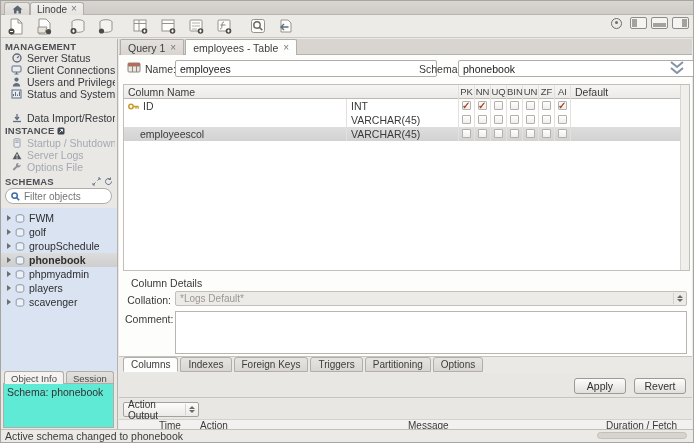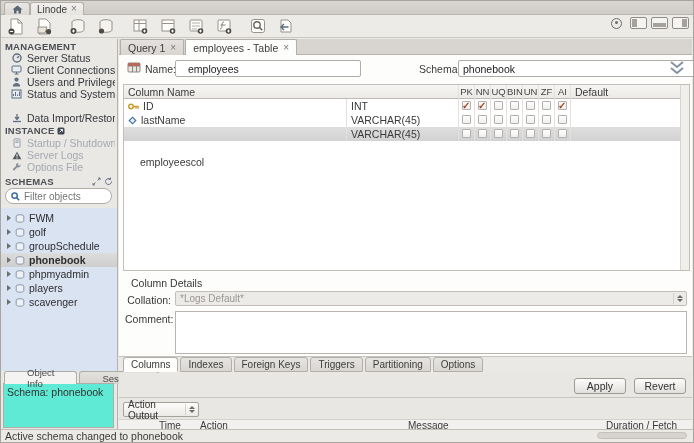--- a/index.html
+++ b/index.html
@@ -41,39 +41,39 @@
   .side-item .ic{ width:11px; display:flex; justify-content:center; flex:none; }
   .filter-box{ position:absolute; left:4px; right:5px; top:149px; height:16px; background:#fff;
     border:1px solid #b0ada9; border-radius:8px; display:flex; align-items:center; padding:0 5px; gap:4px; }
   .filter-box input{ border:none; outline:none; width:100%; font-size:10px; color:#666; background:transparent;
     font-family:"Liberation Sans",sans-serif; }
   .tree{ position:absolute; left:0; right:0; top:169px; bottom:58px; background:#d9e3f2; }
   .tree-item{ position:absolute; left:0; right:0; height:14px; display:flex; align-items:center; padding-left:6px; gap:4px; color:#2e2e2e; font-size:10.5px;}
   .tree-item .arr{ width:0; height:0; border-left:4px solid #6e6e6e; border-top:3.5px solid transparent; border-bottom:3.5px solid transparent; flex:none;}
   .tree-item.sel{ background:linear-gradient(#dcdcdc,#cecece); font-weight:bold; }
   .info-tabs{ position:absolute; left:0; right:0; bottom:45px; height:13px; display:flex; padding-left:3px; gap:2px; }
-  .itab{ height:13px; padding:0 22px; font-size:9.5px; color:#4a4a4a; border:1px solid #b0ada9; border-bottom:none;
-    border-radius:3px 3px 0 0; background:linear-gradient(#e3e1de,#d6d3cf); display:flex; align-items:center; }
+  .itab{ height:13px; padding:0 6px; font-size:9.5px; color:#4a4a4a; border:1px solid #b0ada9; border-bottom:none;
+    border-radius:3px 3px 0 0; background:linear-gradient(#e3e1de,#d6d3cf); display:flex; align-items:flex-end; }
   .itab.active{ background:#f4f3f1; position:relative; z-index:2; }
   .info-panel{ position:absolute; left:2px; right:3px; bottom:1px; height:45px; background:#5eead4;
     border:1px solid #b0ada9; padding:2px 3px; font-size:10.5px; color:#333; }
   
   .main{ position:absolute; left:118px; top:38px; right:1px; bottom:13px; }
   .etabbar{ position:absolute; top:0; left:0; right:0; height:16px; background:#d8d5d1; border-bottom:1px solid #b5b2ae; display:flex; padding-left:1px; }
   .etab{ height:16px; padding:0 7px; display:flex; align-items:center; gap:5px; font-size:10.5px; color:#3d3d3d;
     border:1px solid #b2afaa; border-bottom:none; border-radius:2px 2px 0 0; background:linear-gradient(#e4e1de,#d8d5d1); margin-right:1px; }
   .etab.active{ background:#fdfdfc; position:relative; z-index:2; }
   .ebody{ position:absolute; top:16px; left:0; right:0; height:302px; background:#fdfdfc; border-bottom:1px solid #c6c3bf; }
   
   .name-row{ position:absolute; top:0; left:0; right:0; height:29px; }
   .lbl{ color:#3a3a3a; font-size:10.5px; }
   .tbl-icon{ position:absolute; left:8px; top:7px; }
   .name-lbl{ position:absolute; left:26px; top:8px; }
-  .name-input{ position:absolute; left:56px; top:5px; width:186px; height:17px; border:1px solid #b0ada9; border-radius:2px;
-    font-family:"Liberation Sans",sans-serif; font-size:10.5px; padding:0 12px; color:#222; background:#fff; }
+  .name-input{ position:absolute; left:56px; top:5px; width:262px; height:17px; border:1px solid #b0ada9; border-radius:2px;
+    font-family:"Liberation Sans",sans-serif; font-size:10.5px; padding:0 4px; color:#222; background:#fff; }
   .schema-lbl{ position:absolute; left:300px; top:8px; }
   .schema-combo{ position:absolute; left:339px; top:5px; width:318px; height:17px; border:1px solid #b0ada9; border-radius:2px;
     background:#fff; display:flex; align-items:center; padding:0 4px; font-size:10.5px; color:#222; }
   .stepper{ margin-left:auto; width:9px; height:11px; display:flex; flex-direction:column; align-items:center; justify-content:center; gap:1px; border-left:1px solid #d5d2ce; padding-left:3px;}
   .stepper b{ width:0; height:0; border-left:3px solid transparent; border-right:3px solid transparent; }
   .stepper b.up{ border-bottom:3.5px solid #6a6a6a; }
   .stepper b.dn{ border-top:3.5px solid #6a6a6a; }
   .dbl-chevron{ position:absolute; left:550px; top:6px; }
   
   .grid{ position:absolute; left:4px; top:29px; width:567px; height:187px; border:1px solid #c2bfbb; background:#fff; }
@@ -81,21 +81,21 @@
   .ghead{ position:absolute; left:0; right:9px; top:0; height:14px; background:linear-gradient(#f6f5f3,#eceae7); border-bottom:1px solid #bdbab6; }
   .gcell{ position:absolute; top:0; height:14px; line-height:14px; font-size:10.5px; color:#3a3a3a; white-space:nowrap; overflow:hidden; }
   .c-name{ left:4px; width:214px; }
   .c-type{ left:222px; width:108px; border-left:1px solid #e3e1de; padding-left:4px; }
   .c-flag{ width:16px; text-align:center; border-left:1px solid #e3e1de; font-size:9.5px; color:#444; }
   .c-def{ left:446px; width:100px; border-left:1px solid #e3e1de; padding-left:4px; }
   .grow{ position:absolute; left:0; right:9px; height:14px; }
   .grow.r0{ top:14px; } .grow.r1{ top:28px; }
   .grow.r2{ top:42px; background:linear-gradient(#dedede,#d2d2d2); }
   .grow .c-name{ display:flex; align-items:center; gap:4px; }
-  .grow.r2 .c-name{ padding-left:12px;margin-top:28px; }
+  .grow.r2 .c-name{ padding-left:12px; }
   .cb{ display:inline-block; width:9px; height:9px; margin-top:2px; border:1px solid #b3b0ac; background:linear-gradient(#fff,#efeeec); border-radius:1px; position:relative; }
   .cb.checked::after{ content:"✓"; position:absolute; left:-1px; top:-3.5px; font-size:10px; font-weight:bold; color:#a8431f; }
   
   .cd-title{ position:absolute; left:12px; top:222px; font-size:10.5px; color:#3a3a3a; }
   .cd-lbl{ position:absolute; width:46px; text-align:right; font-size:10.5px; color:#3a3a3a; }
   .collation-lbl{ left:6px; top:239px; }
   .collation-combo{ position:absolute; left:56px; top:236px; right:5px; height:15px; background:#edebe8; border:1px solid #c2bfbb;
     border-radius:2px; display:flex; align-items:center; padding:0 4px; font-size:10px; color:#9b9894; }
   .comment-lbl{ left:6px; top:258px; }
   .comment-area{ position:absolute; left:56px; top:256px; right:5px; height:43px; border:1px solid #b8b5b1; background:#fff;
@@ -476,28 +476,20 @@
           <span class="gcell c-flag" style="left:350px"><span class="cb checked"></span></span>
           <span class="gcell c-flag" style="left:366px"><span class="cb"></span></span>
           <span class="gcell c-flag" style="left:382px"><span class="cb"></span></span>
           <span class="gcell c-flag" style="left:398px"><span class="cb"></span></span>
           <span class="gcell c-flag" style="left:414px"><span class="cb"></span></span>
           <span class="gcell c-flag" style="left:430px"><span class="cb checked"></span></span>
           <span class="gcell c-def"></span>
         </div>
 
         <div class="grow r1">
-          <span class="gcell c-name">
-            <span>
-                <svg width="9" height="9" viewBox="0 0 9 9">
-                  <rect x="2.2" y="2.2" width="4.6" height="4.6" transform="rotate(45 4.5 4.5)" fill="#eaf1f8" stroke="#3f72a8" stroke-width="1.2"></rect>
-                </svg>
-              </span>
-            <span>lastName</span>
-          </span>
           <span class="gcell c-type">VARCHAR(45)</span>
           <span class="gcell c-flag" style="left:334px"><span class="cb"></span></span>
           <span class="gcell c-flag" style="left:350px"><span class="cb"></span></span>
           <span class="gcell c-flag" style="left:366px"><span class="cb"></span></span>
           <span class="gcell c-flag" style="left:382px"><span class="cb"></span></span>
           <span class="gcell c-flag" style="left:398px"><span class="cb"></span></span>
           <span class="gcell c-flag" style="left:414px"><span class="cb"></span></span>
           <span class="gcell c-flag" style="left:430px"><span class="cb"></span></span>
           <span class="gcell c-def"></span>
         </div>

